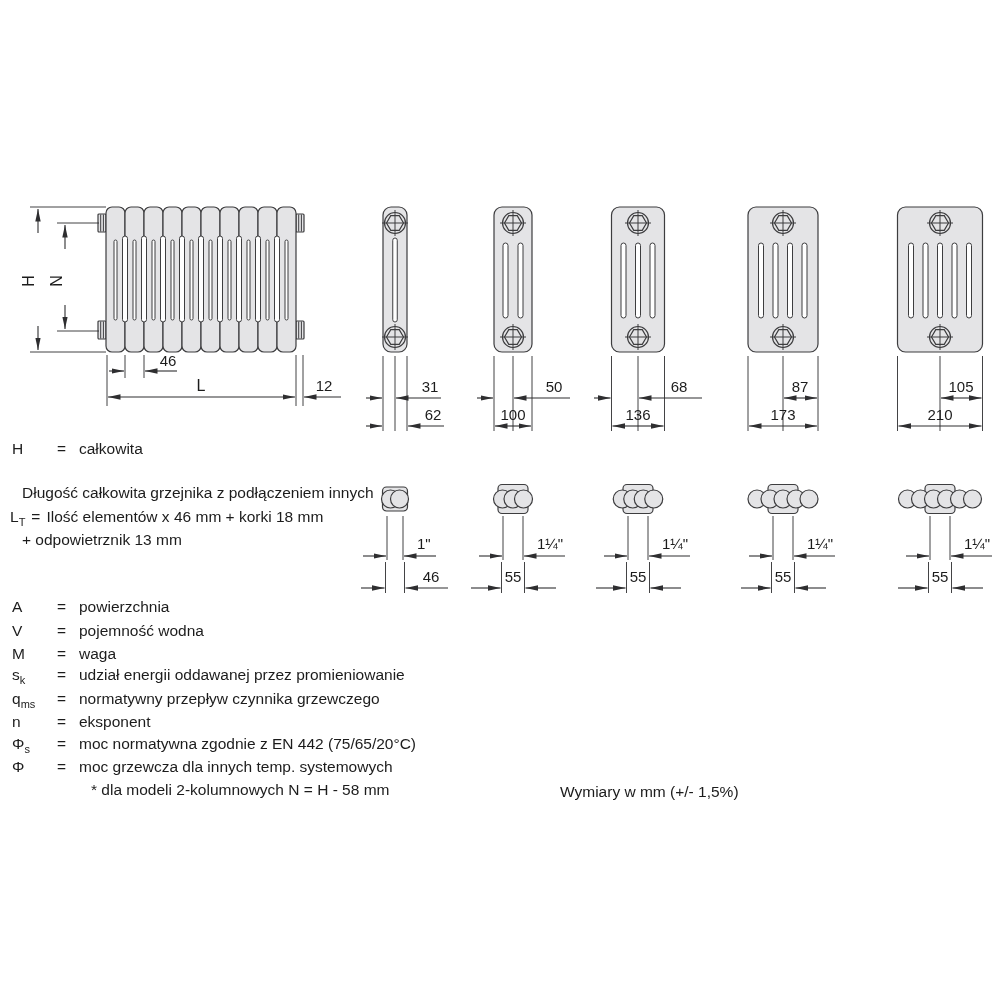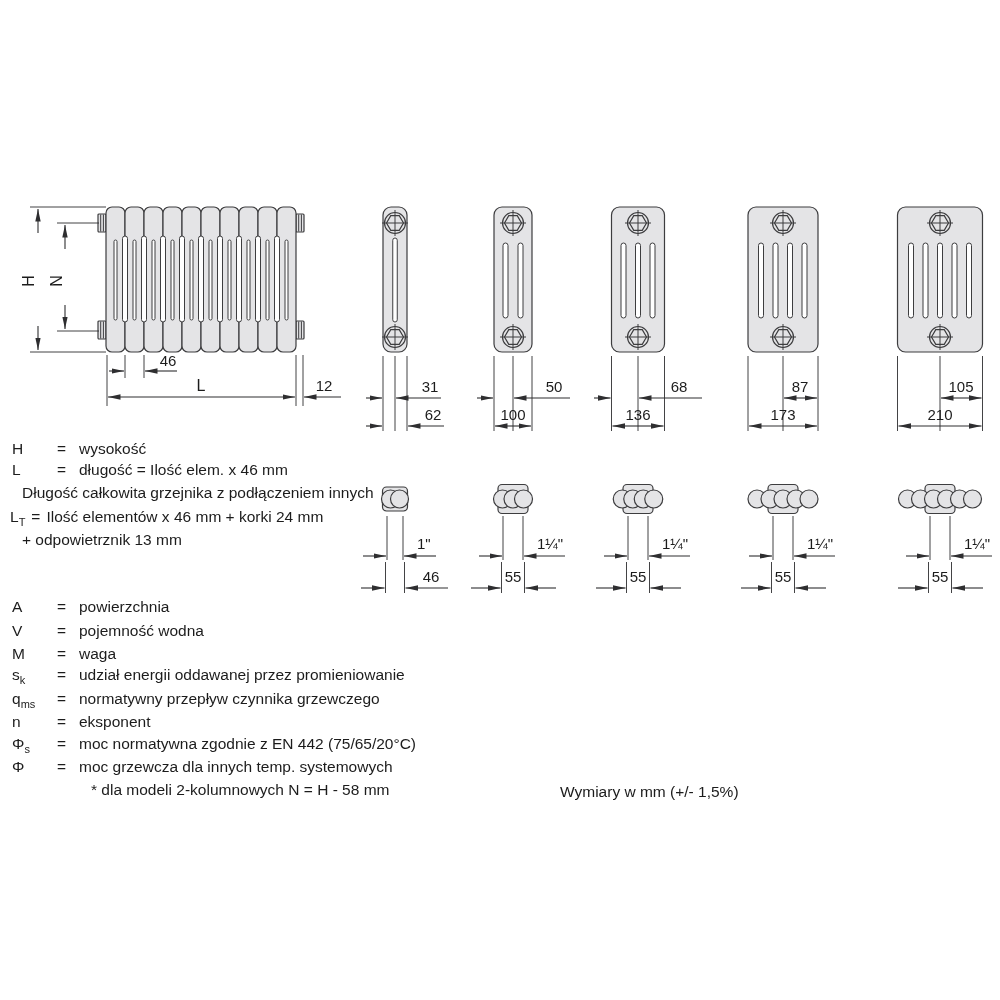--- a/index.html
+++ b/index.html
@@ -302,30 +302,27 @@
     <line class="ext" x1="928.5" y1="562" x2="928.5" y2="593"></line>
     <line class="ext" x1="951.5" y1="562" x2="951.5" y2="593"></line>
     <line class="dim" x1="898" y1="588" x2="927.5" y2="588" marker-end="url(#ah)"></line>
     <line class="dim" x1="983" y1="588" x2="952.5" y2="588" marker-end="url(#ah)"></line>
     <text text-anchor="middle" x="940" y="582">55</text>
   </g>
 </svg>
 
 <div class="legend">
   <div class="lg-row" style="top:440px">
-    <span class="sym"><span>H</span><sub></sub></span><span class="eq">=</span><span class="txt">wysokość</span>
-  </div>
-  <div class="lg-row" style="top:461px">
-    <span class="sym"><span>L</span><sub></sub></span><span class="eq">=</span><span class="txt">długość = Ilość elem. x 46 mm</span>
+    <span class="sym"><span>H</span><sub></sub></span><span class="eq">=</span><span class="txt">całkowita</span>
   </div>
   <div class="lg-row para" style="top:484px">
     <span class="sym"><span></span><sub></sub></span><span class="eq"></span><span class="txt">Długość całkowita grzejnika z podłączeniem innych</span>
   </div>
   <div class="lg-row para" style="top:508px">
-    <span class="sym"><span>L</span><sub>T</sub></span><span class="eq">=</span><span class="txt">Ilość elementów x 46 mm + korki 24 mm</span>
+    <span class="sym"><span>L</span><sub>T</sub></span><span class="eq">=</span><span class="txt">Ilość elementów x 46 mm + korki 18 mm</span>
   </div>
   <div class="lg-row para" style="top:531px">
     <span class="sym"><span></span><sub></sub></span><span class="eq"></span><span class="txt">+ odpowietrznik 13 mm</span>
   </div>
   <div class="lg-row" style="top:598px">
     <span class="sym"><span>A</span><sub></sub></span><span class="eq">=</span><span class="txt">powierzchnia</span>
   </div>
   <div class="lg-row" style="top:622px">
     <span class="sym"><span>V</span><sub></sub></span><span class="eq">=</span><span class="txt">pojemność wodna</span>
   </div>

